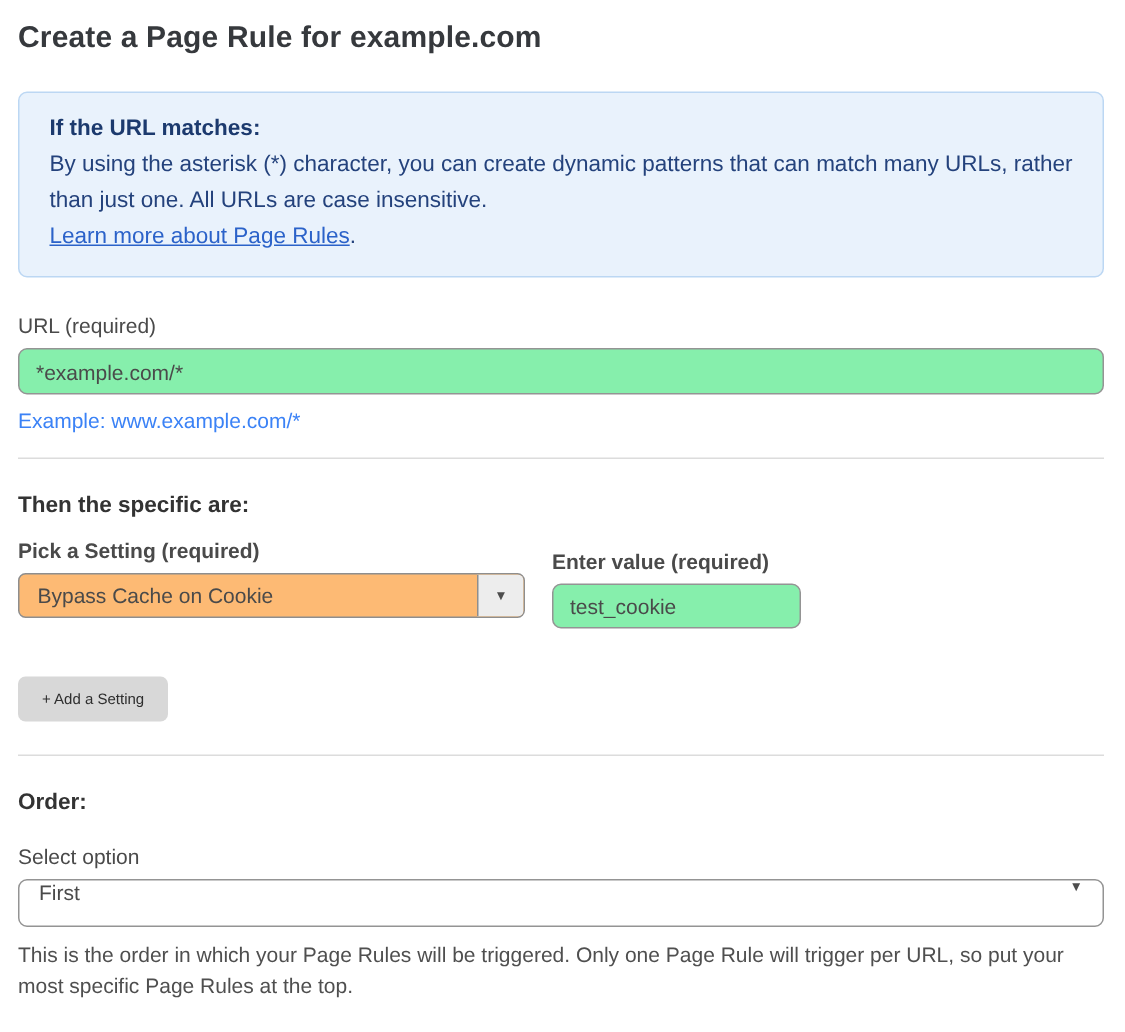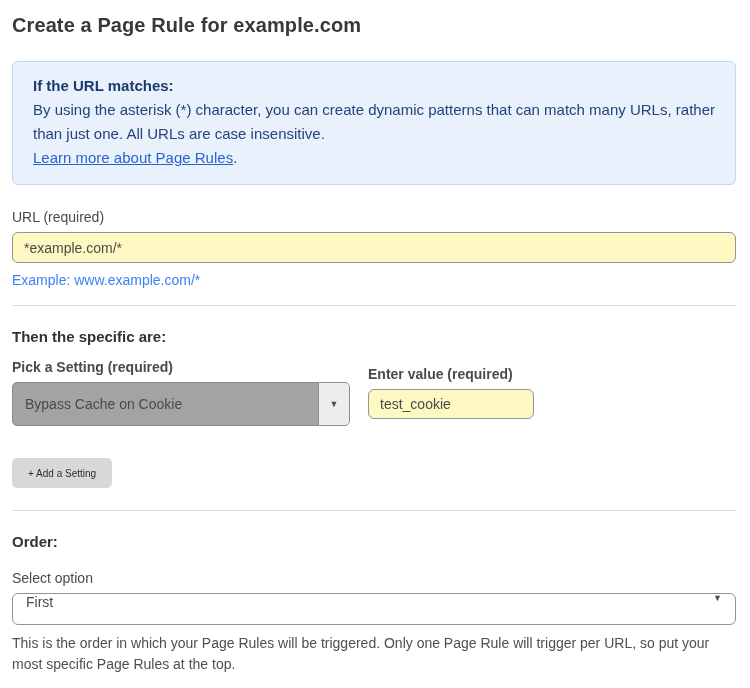--- a/index.html
+++ b/index.html
@@ -46,21 +46,21 @@
   .text-input {
     display: block;
     width: 100%;
     height: 31px;
     border: 1px solid #949494;
     border-radius: 6px;
     padding: 0 11px;
     font-family: "Liberation Sans", sans-serif;
     font-size: 14px;
     color: #4a4a4a;
-    background: #fef9c3;
+    background: #86efac;
     outline: none;
   }
 
   .hint-text {
     font-size: 14px;
     color: #3b82f6;
     margin-top: 9px;
   }
 
   .divider {
@@ -76,24 +76,24 @@
     margin-top: 22px;
   }
 
   .settings-row { display: flex; gap: 18px; align-items: flex-start; }
   .settings-col-left { width: 338px; }
   .settings-col-right { margin-top: 7px; }
   .settings-row .field-label { margin-top: 14px; font-weight: bold; }
 
   .select-control {
     margin-top: 0;
-    height: 44px;
+    height: 30px;
     border: 1px solid #8e8e8e;
     border-radius: 5px;
-    background: #a3a3a3;
+    background: #fdba74;
     display: flex;
     align-items: stretch;
     cursor: pointer;
     overflow: hidden;
   }
   .select-control .select-value {
     flex: 1;
     display: flex;
     align-items: center;
     padding: 0 12px;

